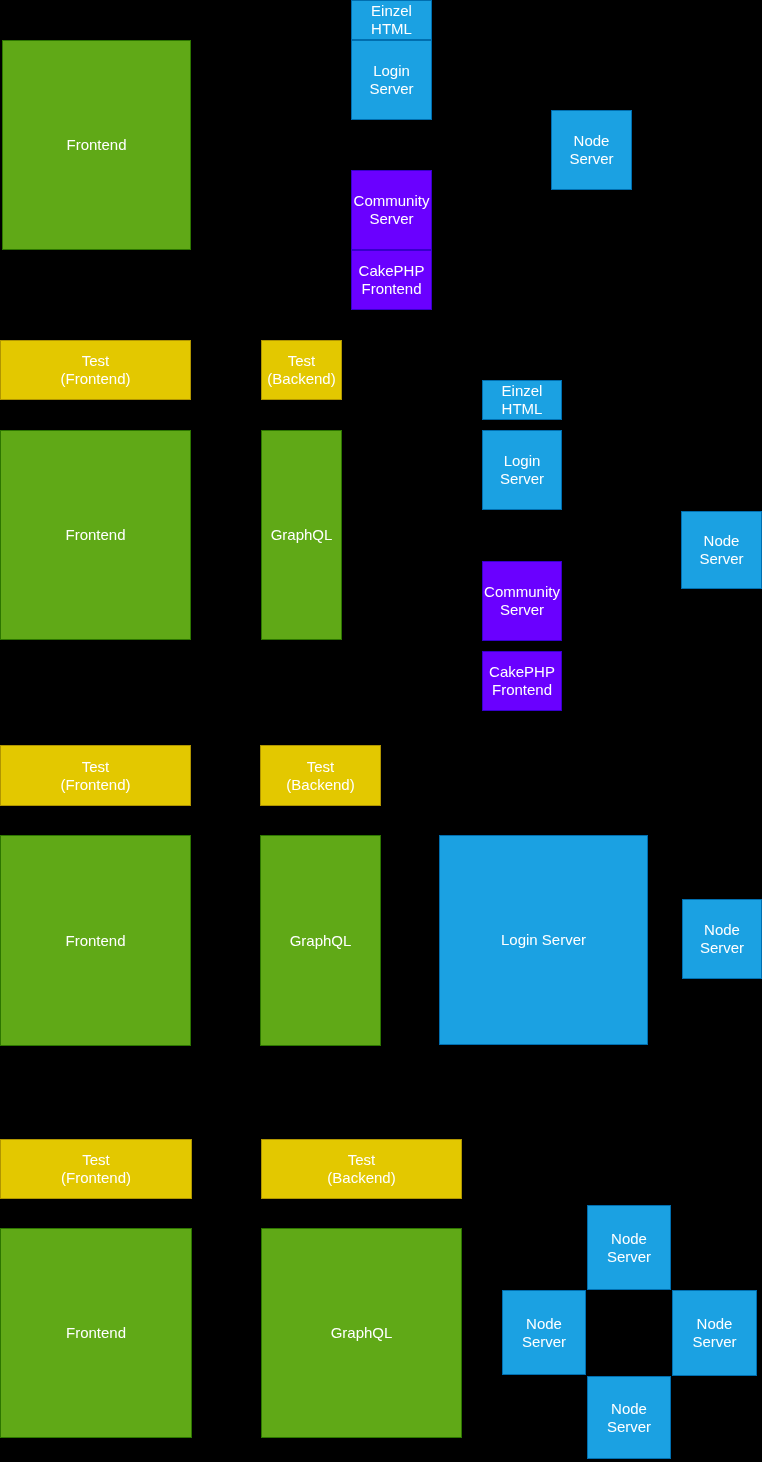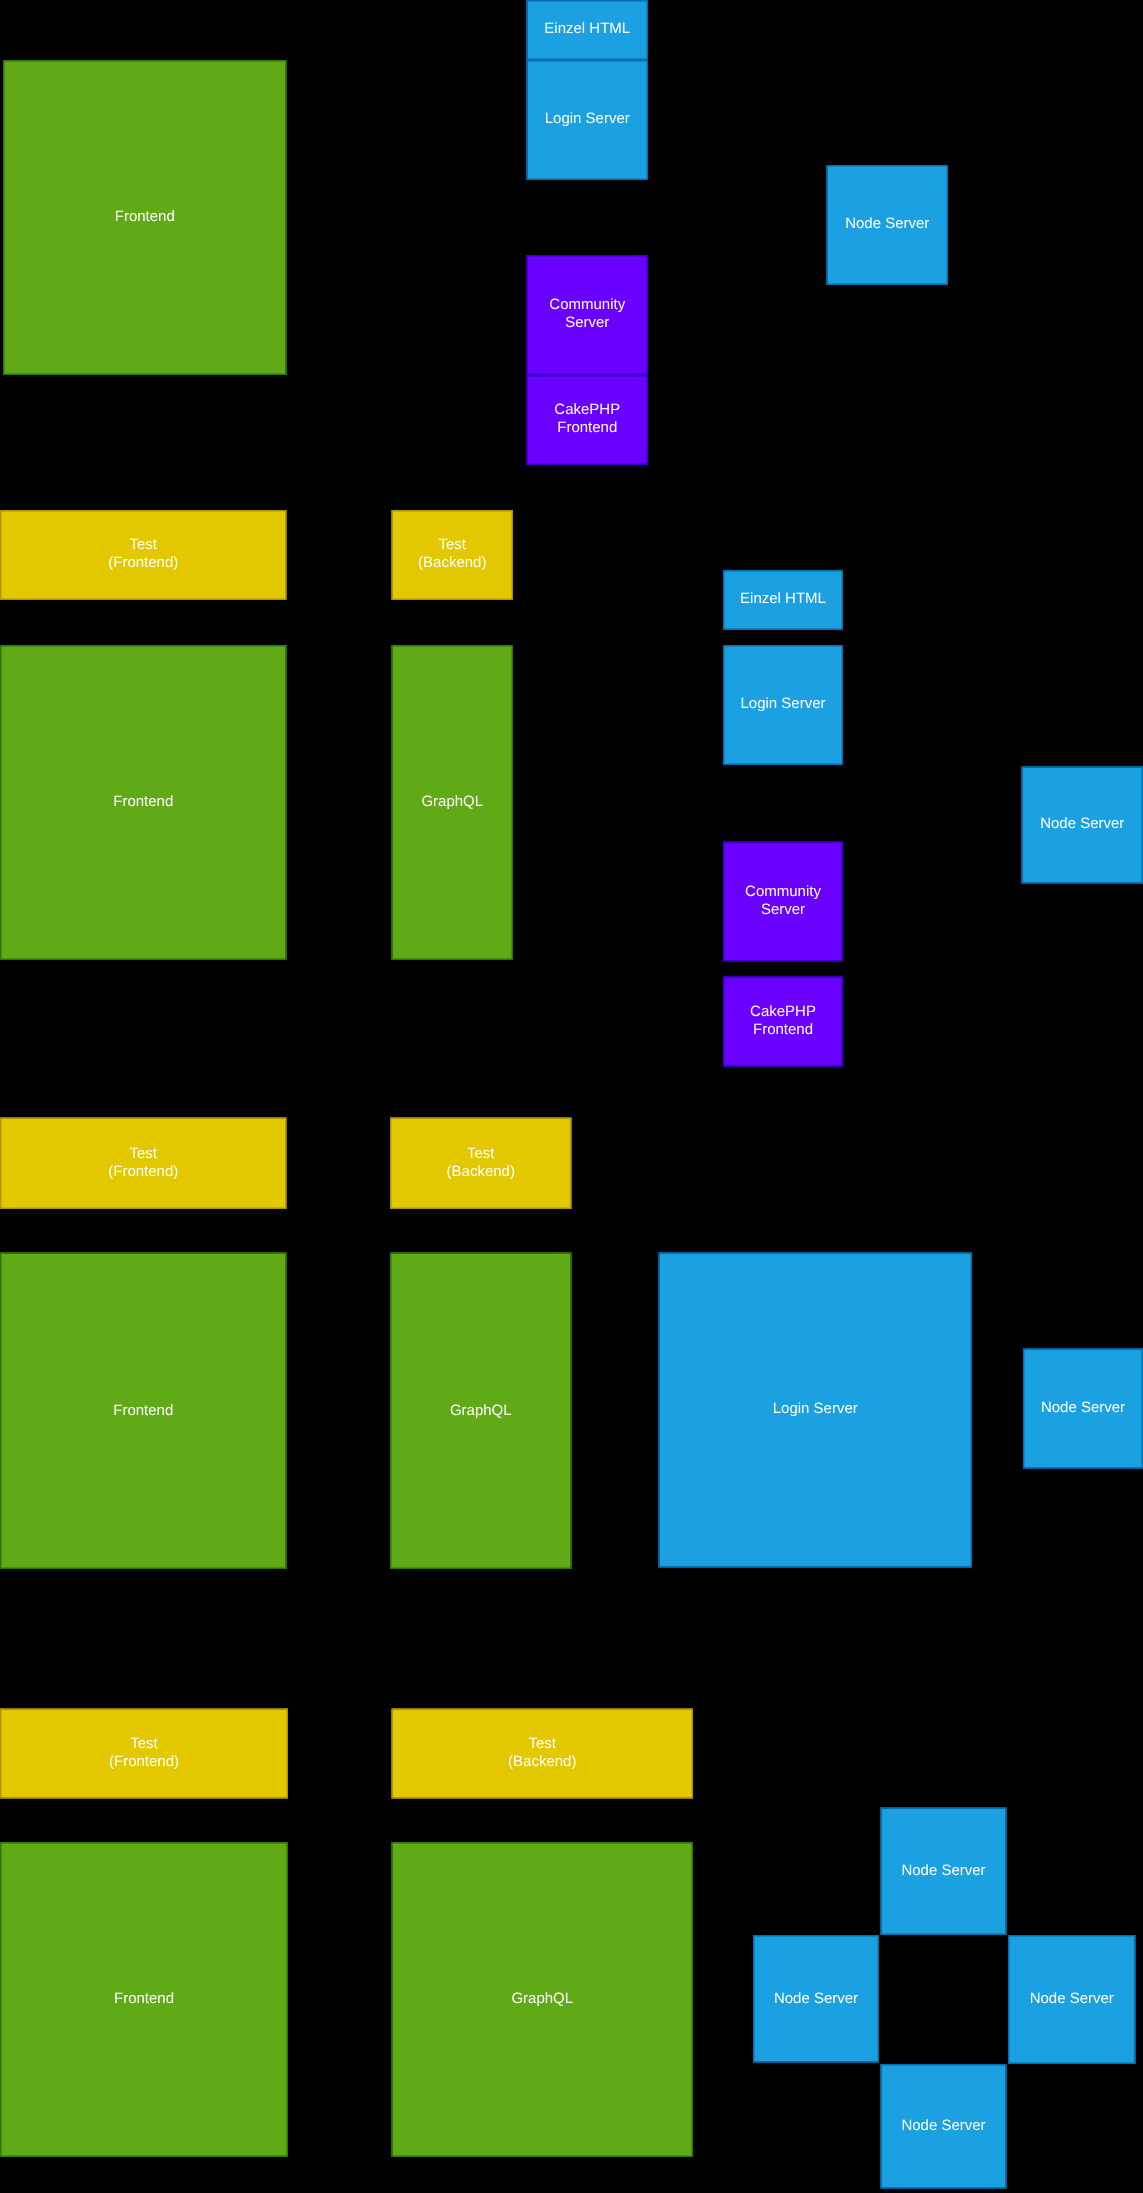--- a/index.html
+++ b/index.html
@@ -18,21 +18,21 @@
   .node {
     position: absolute;
     display: flex;
     align-items: center;
     justify-content: center;
     box-sizing: border-box;
     border: 1px solid transparent;
   }
   .node-label {
     color: #ffffff;
-    font-size: 10px;
+    font-size: 15px;
     line-height: 1.2;
     text-align: center;
     white-space: pre-line;
     padding: 0 2px;
   }
 </style>
 </head>
 <body>
 
 <div class="canvas" style="width: 762px; height: 1462px; background: rgb(0, 0, 0);">

